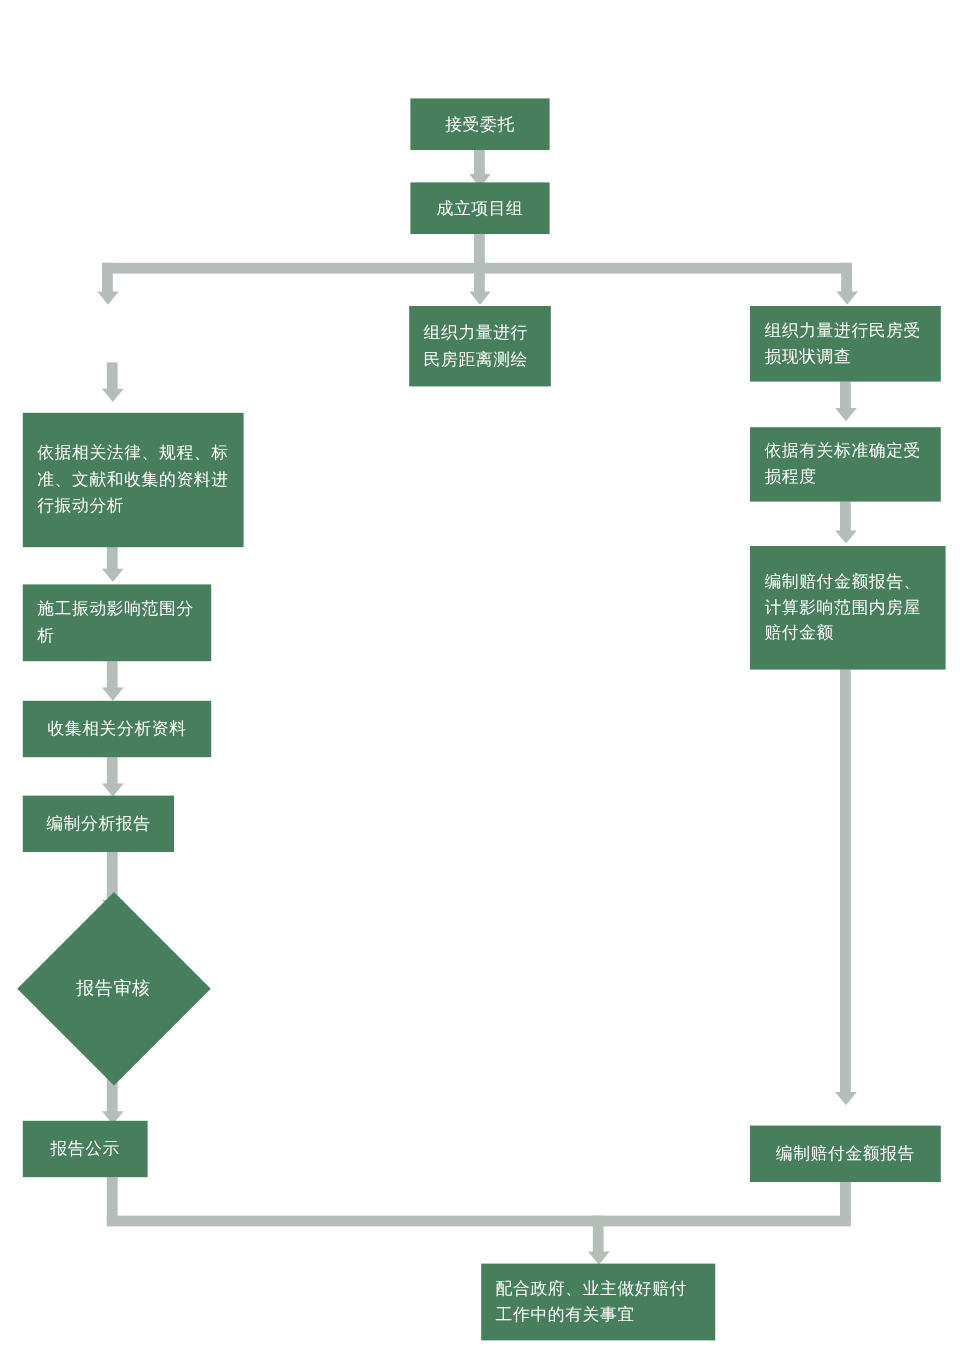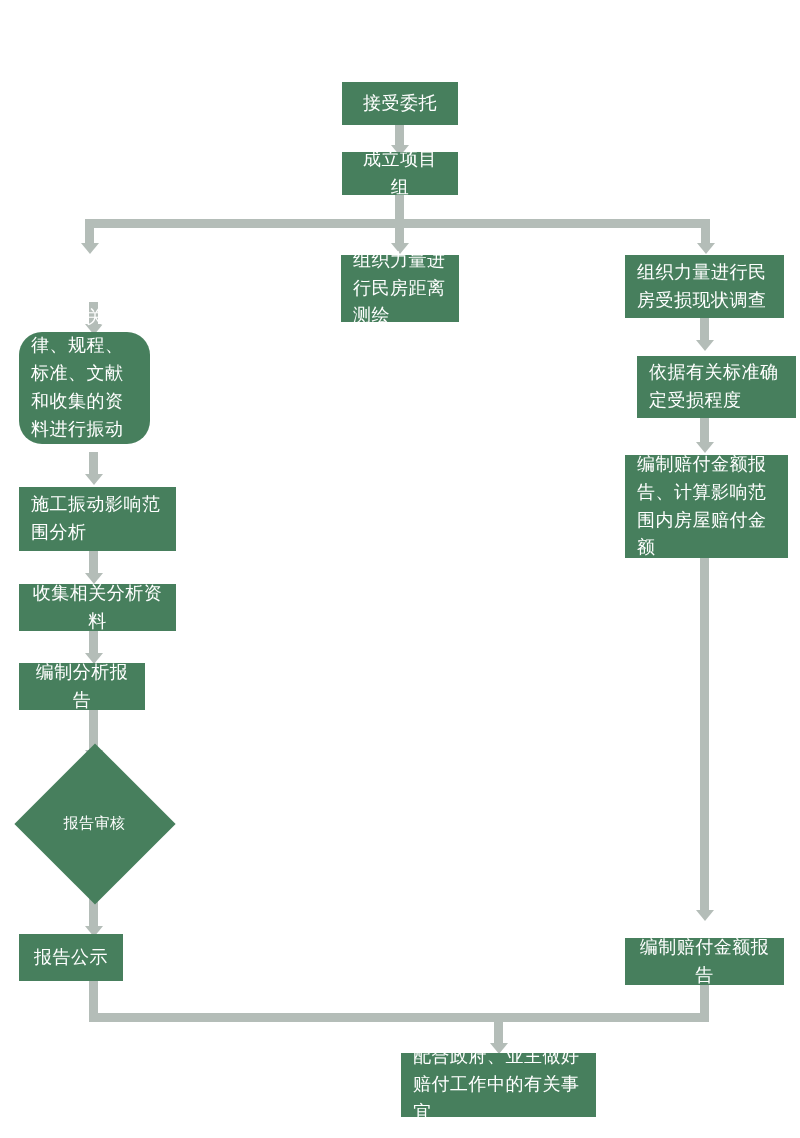--- a/index.html
+++ b/index.html
@@ -48,21 +48,21 @@
 
   
   .node {
     position: absolute;
     box-sizing: border-box;
     background: #477f5d;
     color: #ffffff;
     display: flex;
     align-items: center;
     justify-content: flex-start;
-    font-size: 18px;
+    font-size: 14px;
     line-height: 1.55;
     padding: 6px 12px;
     letter-spacing: 0.5px;
     text-align: left;
   }
   .node.center {
     justify-content: center;
     text-align: center;
   }
   .node-label {
@@ -169,21 +169,21 @@
 
   <div class="node center" style="left:342px; top:82px; width:116px; height:43px;">
     <span class="node-label">接受委托</span>
   </div>
 
   <div class="node center" style="left:342px; top:152px; width:116px; height:43px;">
     <span class="node-label">成立项目组</span>
   </div>
 
 
-  <div class="node" style="left:19px; top:332px; width:131px; height:112px;border-radius:23px;">
+  <div class="node" style="left:19px; top:344px; width:184px; height:112px;">
     <span class="node-label">依据相关法律、规程、标准、文献和收集的资料进行振动分析</span>
   </div>
 
   <div class="node" style="left:19px; top:487px; width:157px; height:64px;">
     <span class="node-label">施工振动影响范围分析</span>
   </div>
 
   <div class="node center" style="left:19px; top:584px; width:157px; height:47px;">
     <span class="node-label">收集相关分析资料</span>
   </div>
@@ -202,21 +202,21 @@
   </div>
 
   <div class="node" style="left:341px; top:255px; width:118px; height:67px;">
     <span class="node-label">组织力量进行民房距离测绘</span>
   </div>
 
   <div class="node" style="left:625px; top:255px; width:159px; height:63px;">
     <span class="node-label">组织力量进行民房受损现状调查</span>
   </div>
 
-  <div class="node" style="left:625px; top:356px; width:159px; height:62px;margin-left:12px;">
+  <div class="node" style="left:625px; top:356px; width:159px; height:62px;">
     <span class="node-label">依据有关标准确定受损程度</span>
   </div>
 
   <div class="node" style="left:625px; top:455px; width:163px; height:103px;">
     <span class="node-label">编制赔付金额报告、计算影响范围内房屋赔付金额</span>
   </div>
 
   <div class="node center" style="left:625px; top:938px; width:159px; height:47px;">
     <span class="node-label">编制赔付金额报告</span>
   </div>

